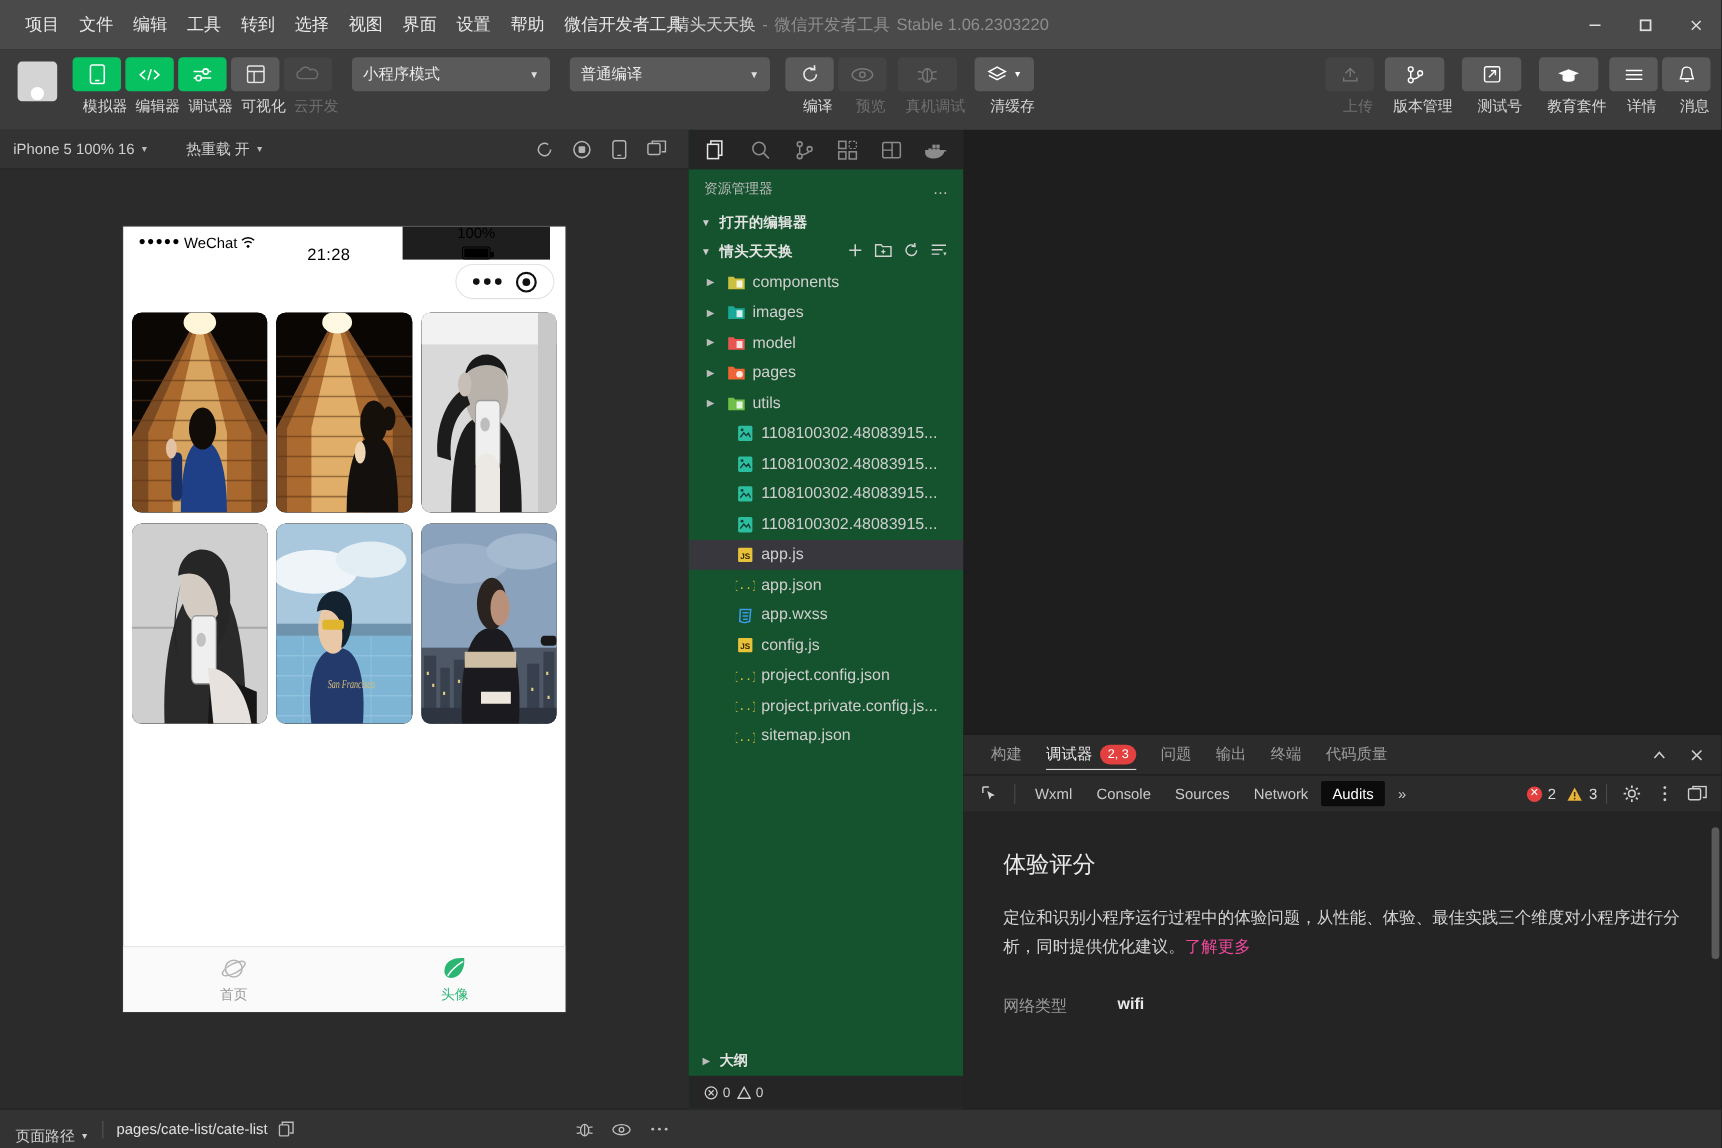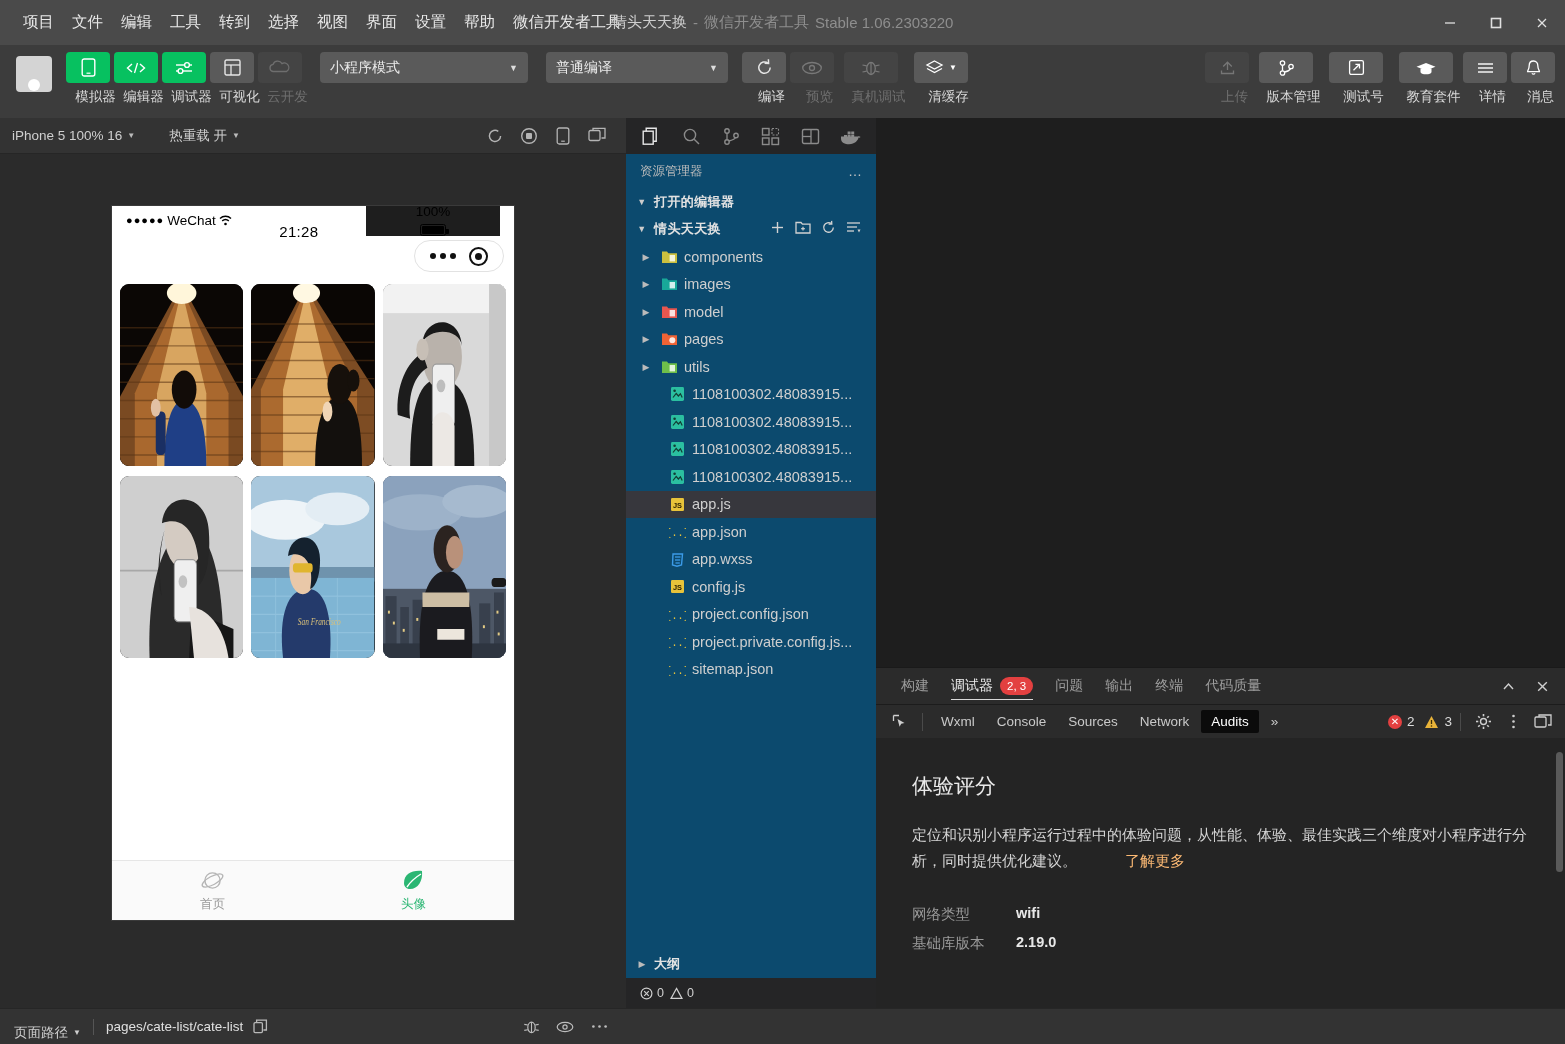--- a/index.html
+++ b/index.html
@@ -128,21 +128,21 @@
   .cell > svg { width: 100%; height: 100%; display: block; }
 
   .tabbar { height: 60px; border-top: 1px solid #e6e6e6; display: flex; flex: 0 0 60px; background: #fafafa; }
   .tab {
     flex: 1; display: flex; flex-direction: column; align-items: center; justify-content: center; gap: 3px;
   }
   .tab .tlbl { font-size: 12.5px; color: #9a9a9a; }
   .tab.active .tlbl { color: #2bb673; }
 
   
-  .explorer { width: 250px; background: #0c4a6e; display: flex; flex-direction: column; flex: 0 0 250px; }
+  .explorer { width: 250px; background: #14532d; display: flex; flex-direction: column; flex: 0 0 250px; }
   .activity {
     height: 36px; display: flex; align-items: center; gap: 0; padding: 0 6px;
     background: #252526; flex: 0 0 36px;
   }
   .act-icn { width: 40px; height: 36px; display: flex; align-items: center; justify-content: center; color: #8b8b8b; }
   .act-icn.active { color: #e7e7e7; }
   .exp-title {
     height: 34px; display: flex; align-items: center; justify-content: space-between;
     padding: 0 12px 0 14px; font-size: 12.5px; color: #bbbbbb; flex: 0 0 34px;
   }
@@ -202,21 +202,21 @@
   .dev-tab.active { background: #0b0b0b; color: #ffffff; }
   .dev-bar .vsep { width: 1px; height: 18px; background: #4a4a4a; margin: 0 6px; }
   .dev-bar .spacer { flex: 1; }
   .cnt { display: flex; align-items: center; gap: 5px; font-size: 13.5px; color: #dcdcdc; }
   .err-dot { width: 14px; height: 14px; border-radius: 50%; background: #e34040; display: flex; align-items: center; justify-content: center; color: #fff; font-size: 10px; font-weight: bold; }
   .dev-ico { width: 28px; height: 34px; display: flex; align-items: center; justify-content: center; color: #cfcfcf; }
 
   .audits { flex: 1; background: #242424; padding: 34px 36px 0; overflow: hidden; position: relative; }
   .audits h2 { font-size: 21px; color: #eaeaea; font-weight: normal; margin-bottom: 22px; }
   .audits p { font-size: 15px; line-height: 1.75; color: #d4d4d4; max-width: 620px; }
-  .audits p a { color: #fdba74; text-decoration: none; margin-left: 48px; }
+  .audits p a { color: #ec4899; text-decoration: none; }
   .kv { margin-top: 30px; }
   .kv-row { display: flex; font-size: 14.5px; margin-bottom: 10px; }
   .kv-row .k { width: 104px; color: #9a9a9a; }
   .kv-row .v { color: #e8e8e8; font-weight: bold; }
   .scrollbar {
     position: absolute; right: 2px; top: 14px; width: 7px; height: 120px;
     background: #5a5a5a; border-radius: 4px;
   }
 
   
@@ -327,21 +327,21 @@
       <div class="tbtn disabled">
         <div class="box ghost">
           <svg width="24" height="15" viewBox="0 0 24 15">
               <path d="M5 11.5 A3.6 3.6 0 0 1 5 4.4 A5 5 0 0 1 14 3.6 A4 4 0 0 1 18.5 11.5 Z" fill="none" stroke="#bdbdbd" stroke-width="1.3"></path>
             </svg>
         </div>
         <div class="lbl">云开发</div>
       </div>
     </div>
 
-    <div class="sel" style="width:208px">
+    <div class="sel" style="width:180px">
       <span>小程序模式</span>
       <span class="caret">▼</span>
     </div>
 
     <div class="sel" style="width:182px">
       <span>普通编译</span>
       <span class="caret">▼</span>
     </div>
 
     <div class="mid-actions">
@@ -1051,24 +1051,20 @@
 
         <div class="audits">
           <h2>体验评分</h2>
           <p>
             <span>定位和识别小程序运行过程中的体验问题，从性能、体验、最佳实践三个维度对小程序进行分析，同时提供优化建议。</span><a href="#">了解更多</a>
           </p>
           <div class="kv">
             <div class="kv-row">
               <span class="k">网络类型</span>
               <span class="v">wifi</span>
-            </div>
-            <div class="kv-row">
-              <span class="k">基础库版本</span>
-              <span class="v">2.19.0</span>
             </div>
           </div>
           <div class="scrollbar"></div>
         </div>
       </div>
     </div>
   </div>
 
   <div class="statusbar">
     <div class="sb-left">

